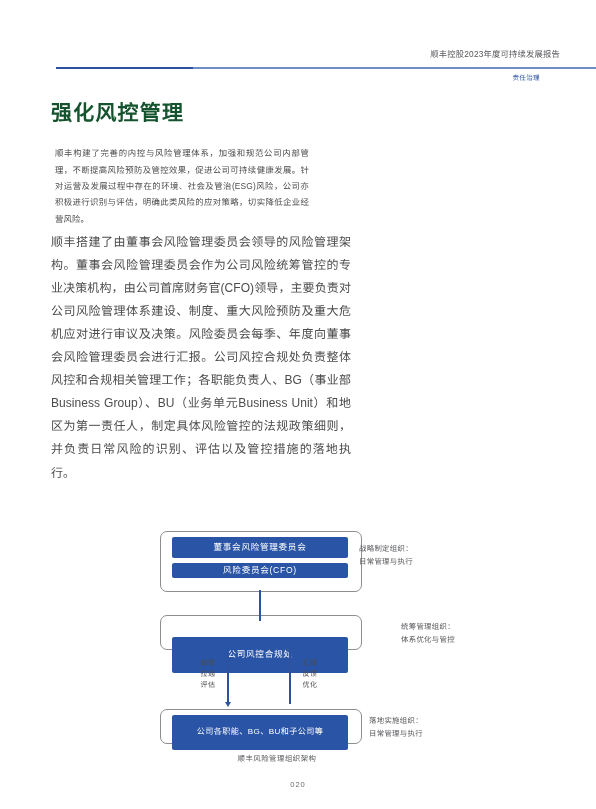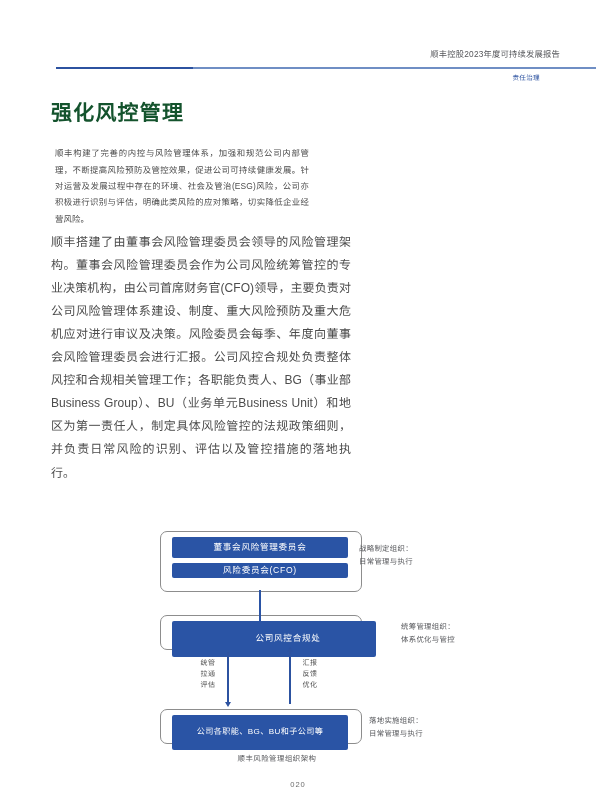--- a/index.html
+++ b/index.html
@@ -142,21 +142,21 @@
     display: flex;
     align-items: center;
     justify-content: center;
     font-size: 8.6px;
     letter-spacing: .7px;
     line-height: 1;
     white-space: nowrap;
   }
   .node-board { left: 121px; top: 8px;   width: 176px; height: 21px; }
   .node-cfo   { left: 121px; top: 34px;  width: 176px; height: 15px; }
-  .node-dept  { left: 121px; top: 92px;  width: 176px; height: 36px; padding-left: 28px; }
+  .node-dept  { left: 121px; top: 108px;  width: 176px; height: 36px; }
   .node-units { left: 121px; top: 186px; width: 176px; height: 35px; justify-content: center; }
   .node-units .node-text { font-size: 8.1px; letter-spacing: .4px; }
 
   
   .conn-vert {
     position: absolute;
     left: 208px;
     top: 61px;
     width: 2px;
     height: 31px;

